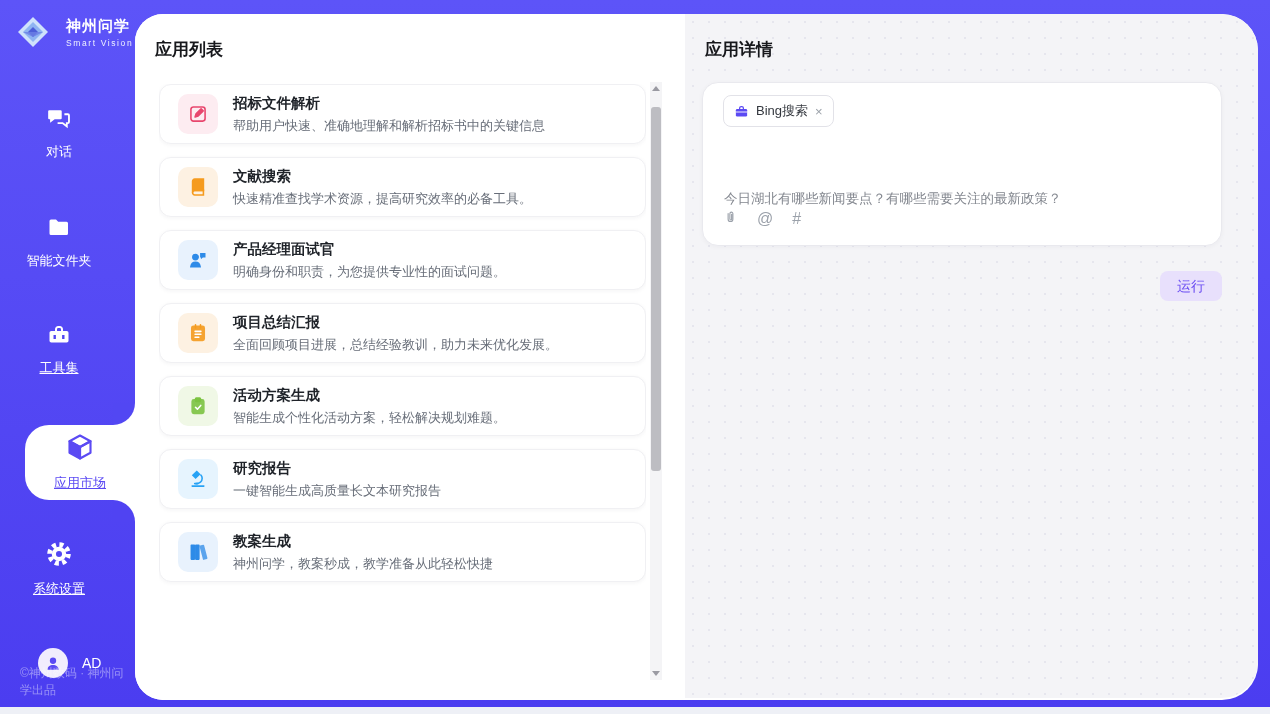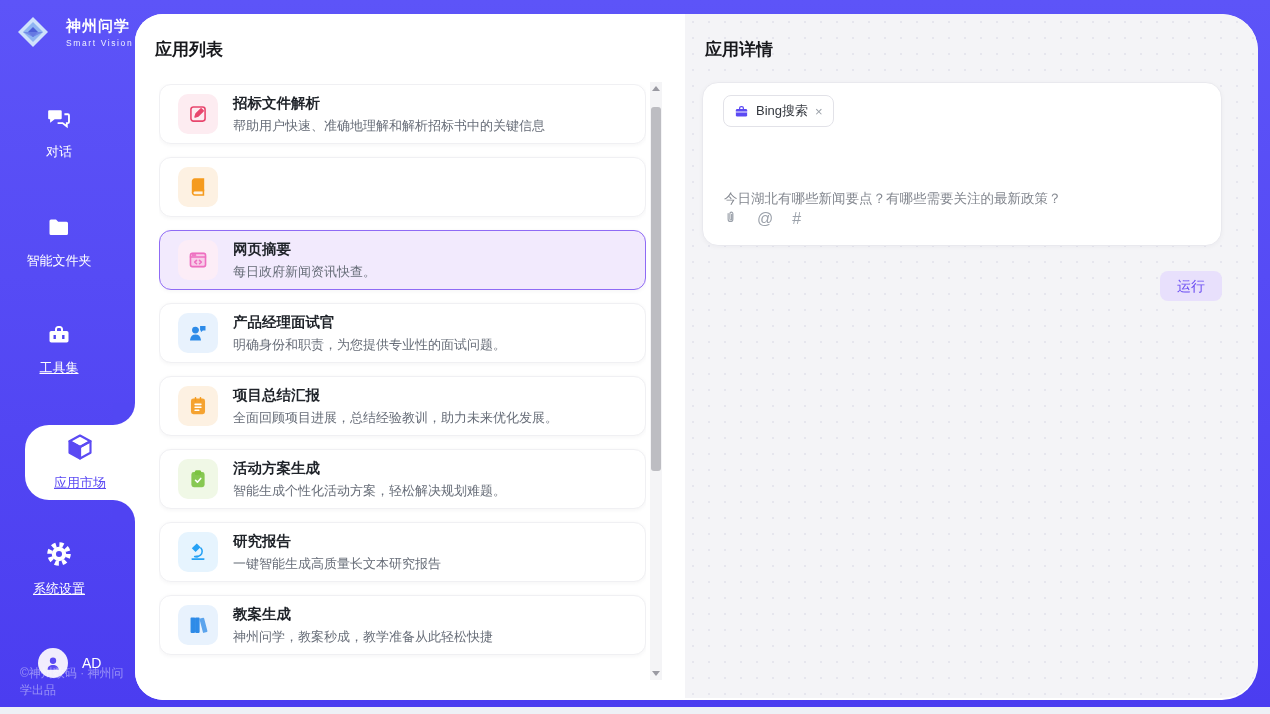--- a/index.html
+++ b/index.html
@@ -174,35 +174,23 @@
               <span class="card-desc">帮助用户快速、准确地理解和解析招标书中的关键信息</span>
             </span>
           </div>
           <div class="card">
             <span class="app-icon" style="background:#fdf1e2">
               <svg width="20" height="20" viewBox="0 0 24 24" fill="none" stroke="#f59b1e" stroke-width="1.9" stroke-linecap="round">
                 <path d="M5.5 5a2.5 2.5 0 0 1 2.5-2.5h10.5V16H8a2.5 2.5 0 0 0-2.5 2.5z" fill="#f59b1e"></path>
                 <path d="M5.5 18.5A2.5 2.5 0 0 1 8 16h10.5v5.5H8a2.5 2.5 0 0 1-2.5-2.5z"></path>
               </svg>
             </span>
-          </div>
-          <div class="card selected">
-            <span class="app-icon" style="background:#fcedf7">
-              <svg width="20" height="20" viewBox="0 0 24 24" fill="none" stroke="#ee6fc0" stroke-width="1.9" stroke-linecap="round" stroke-linejoin="round">
-                <rect x="3" y="4" width="18" height="16" rx="2.2" fill="#ee6fc0" opacity="0.25"></rect>
-                <rect x="3" y="4" width="18" height="16" rx="2.2"></rect>
-                <path d="M3 8.5h18"></path>
-                <circle cx="6" cy="6.2" r="0.5" fill="#ee6fc0"></circle>
-                <circle cx="8.5" cy="6.2" r="0.5" fill="#ee6fc0"></circle>
-                <path d="M10.2 12.5 8 14.5l2.2 2M13.8 12.5l2.2 2-2.2 2"></path>
-              </svg>
-            </span>
-            <span class="card-texts">
-              <span class="card-title">网页摘要</span>
-              <span class="card-desc">每日政府新闻资讯快查。</span>
+            <span class="card-texts">
+              <span class="card-title">文献搜索</span>
+              <span class="card-desc">快速精准查找学术资源，提高研究效率的必备工具。</span>
             </span>
           </div>
           <div class="card">
             <span class="app-icon" style="background:#e8f2fd">
               <svg width="20" height="20" viewBox="0 0 24 24" fill="none" stroke="#2e8be8" stroke-width="1.9" stroke-linecap="round">
                 <circle cx="9" cy="8.5" r="3.2" fill="#2e8be8"></circle>
                 <path d="M3.5 20c.4-3.4 2.7-5.3 5.5-5.3s5.1 1.9 5.5 5.3z" fill="#2e8be8"></path>
                 <path d="M14.5 3.5H21v5.5h-3.2L15.5 11V9h-1z" fill="#2e8be8" stroke="none"></path>
               </svg>
             </span>

